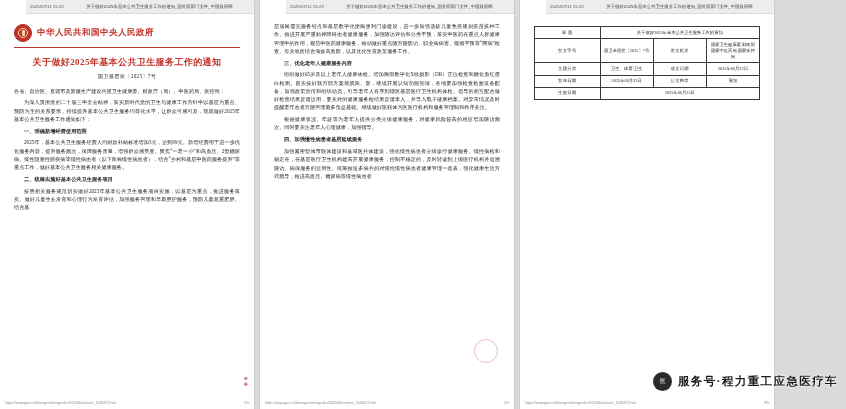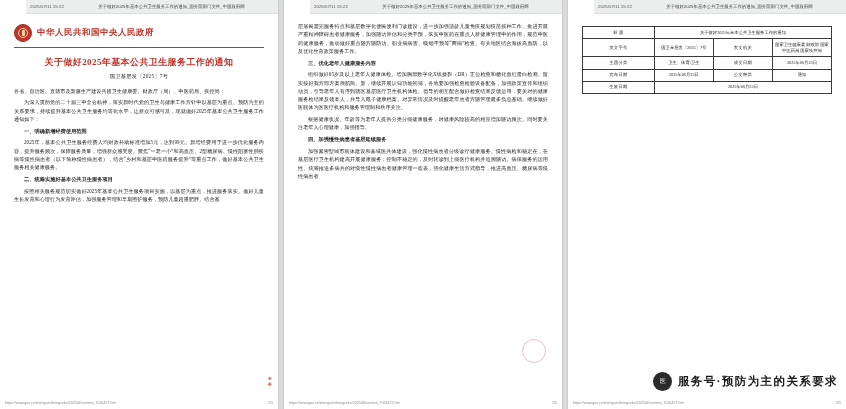--- a/index.html
+++ b/index.html
@@ -13,21 +13,21 @@
     position:relative;
     width:846px;height:409px;
     display:flex;
     gap:6px;
     padding:0;
     box-sizing:border-box;
   }
   .page{
     position:relative;
     background:#ffffff;
-    width:278px;
+    width:254px;
     height:409px;
     box-sizing:border-box;
     box-shadow:0 0 1px rgba(0,0,0,.35);
     overflow:hidden;
     flex:0 0 auto;
     padding-left:26px;
   }
   .page.first{margin-left:0;}
   .browser-bar{
     height:14px;
@@ -330,16 +330,16 @@
         </table>
     </div>
     <div class="page-footer">
       <span class="footer-url">https://www.gov.cn/zhengce/zhengceku/202506/content_7026472.htm</span>
       <span class="footer-num">3/5</span>
     </div>
   </div>
 
   <div class="watermark">
     <span class="wm-logo">医</span>
-    <span class="wm-text">服务号·预防为主的关系要求</span>
+    <span class="wm-text">服务号·程力重工应急医疗车</span>
   </div>
 
 </div>
 
 </body></html>

